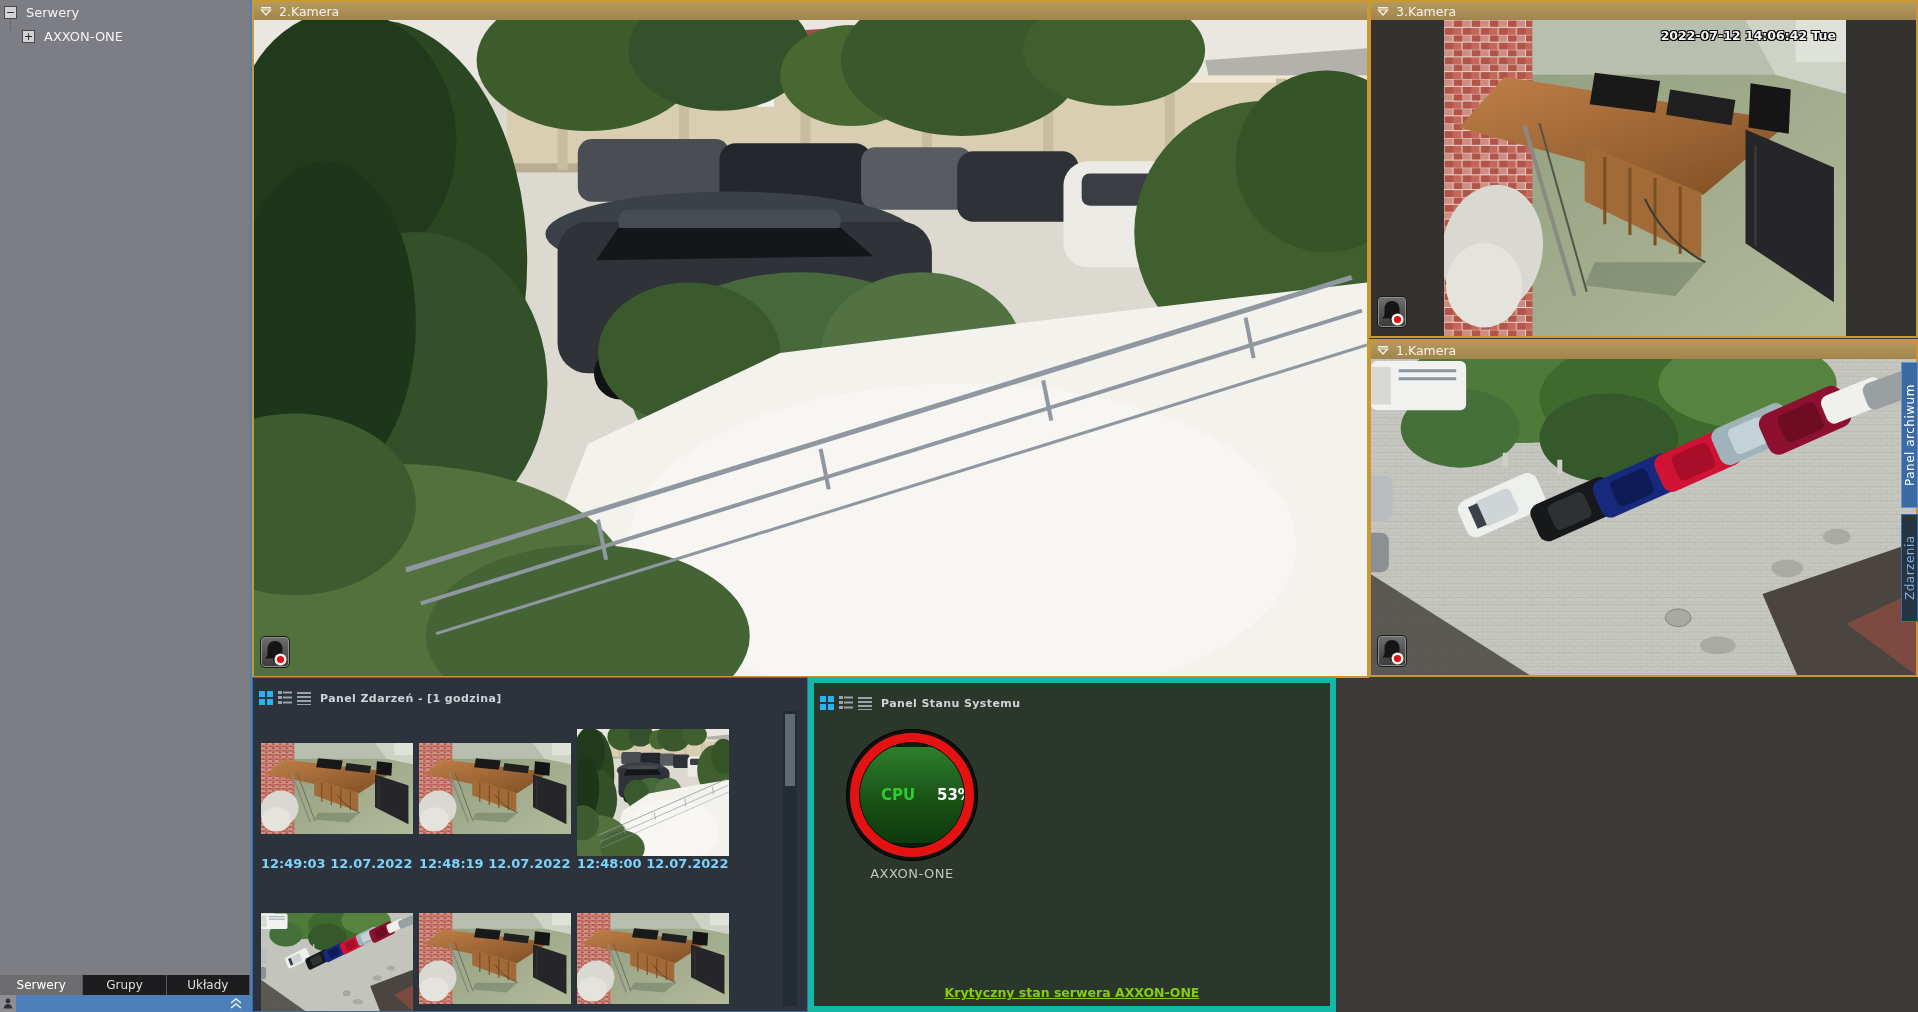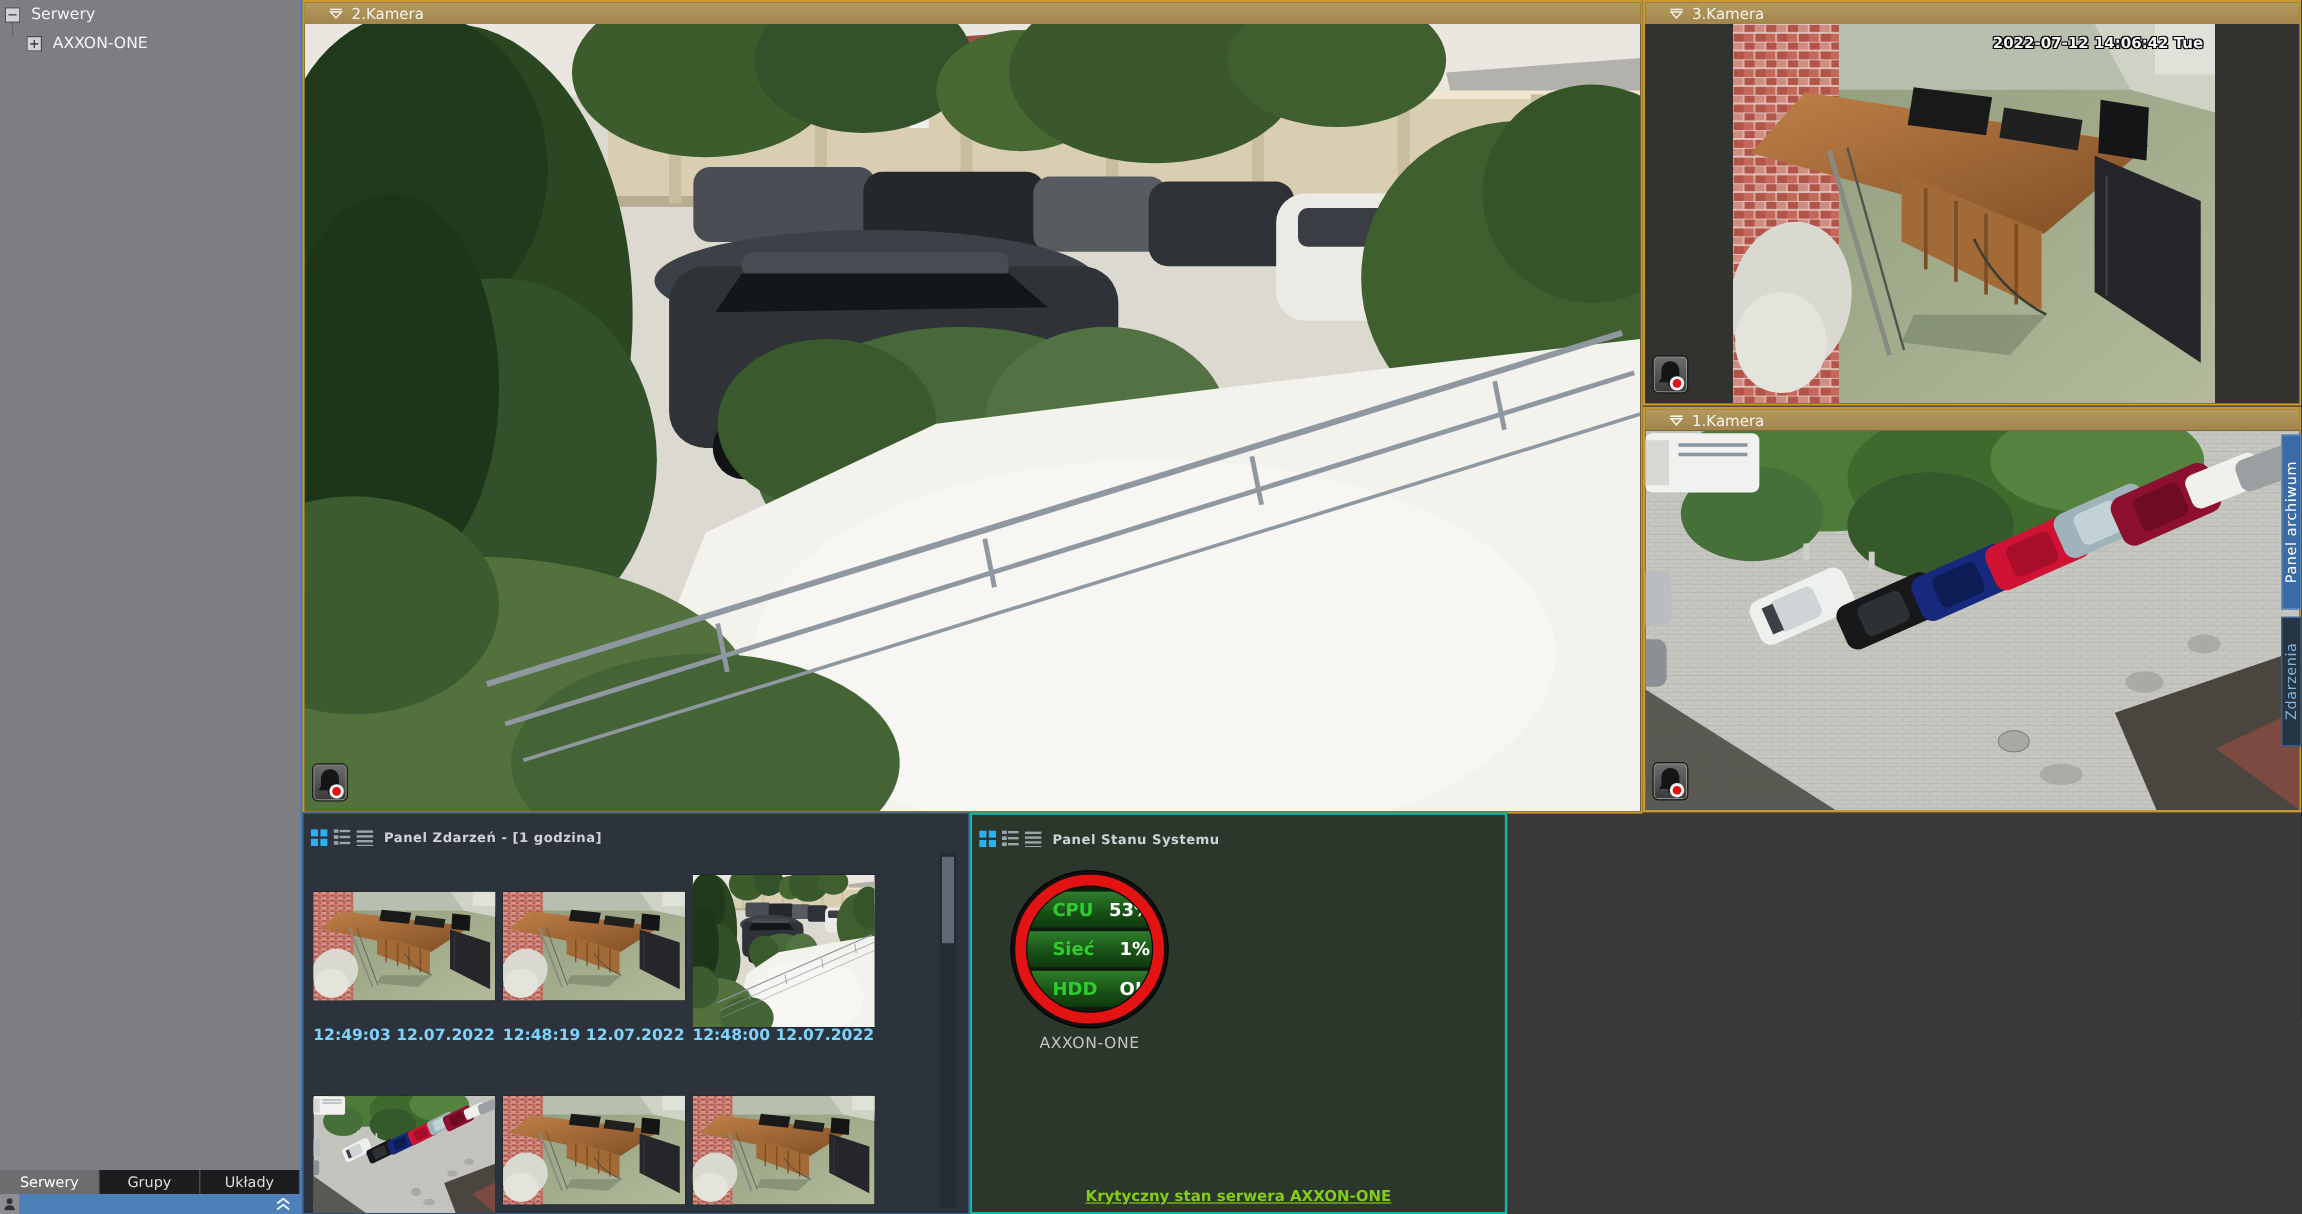--- a/index.html
+++ b/index.html
@@ -23,53 +23,53 @@
             cursor:pointer;}
   .side-tab.active{background:#6d6d70;color:#ffffff;}
   .side-bottom{position:absolute;left:0;bottom:0;width:250px;height:17px;background:#4d80b8;
                display:flex;align-items:center;}
   .user-btn{width:16px;height:17px;background:#8e8e92;display:flex;align-items:center;
             justify-content:center;flex:0 0 auto;cursor:pointer;}
   .collapse-btn{margin-left:auto;margin-right:8px;cursor:pointer;display:flex;align-items:center;}
   
   .tile{position:absolute;border:2px solid #c9992f;box-sizing:border-box;background:#33322f;}
   .tile-bar{height:18px;background:linear-gradient(#b59a60,#a1854c);display:flex;
-            align-items:center;gap:7px;padding:0 20px;color:#f5f3ee;font-size:12.5px;cursor:pointer;}
+            align-items:center;gap:7px;padding:0 6px;color:#f5f3ee;font-size:12.5px;cursor:pointer;}
   .tile-video{position:absolute;left:0;right:0;top:18px;bottom:0;overflow:hidden;background:#33322f;}
   .scene{position:absolute;inset:0;width:100%;height:100%;display:block;}
   .badge{position:absolute;left:6px;bottom:8px;width:28px;height:30px;border-radius:5px;
          background:linear-gradient(#6e6e6e,#3a3a3a);border:1px solid #1a1a1a;
          box-shadow:inset 0 0 0 1px #8f8f8f;cursor:pointer;}
   .cam-overlay-ts{position:absolute;top:8px;right:10px;font-size:12.5px;font-weight:bold;
         color:#f4f4f4;text-shadow:1px 1px 0 #000,-1px -1px 0 #000,1px -1px 0 #000,-1px 1px 0 #000;}
   
   .vtab{position:absolute;writing-mode:vertical-rl;transform:rotate(180deg);
         display:flex;align-items:center;justify-content:center;font-size:12px;
         box-sizing:border-box;cursor:pointer;letter-spacing:.5px;}
   .vtab.archive{left:1901px;top:362px;width:17px;height:146px;background:#3b6ba5;
         color:#fff;border:1px solid #6a94c4;}
   .vtab.events{left:1901px;top:514px;width:17px;height:108px;background:#273442;
         color:#7fb2dc;border:1px solid #3b6ba5;}
   
   .panel{position:absolute;top:677px;height:335px;box-sizing:border-box;}
   .panel-events{left:252px;width:556px;background:#2c333c;border:1px solid #3a6ca5;}
-  .panel-status{left:808px;width:448px;background:#2b372a;border:2px solid #14b8a6;}
+  .panel-status{left:808px;width:528px;background:#2b372a;border:6px solid #14b8a6;}
   .panel-head{height:28px;display:flex;align-items:center;gap:5px;padding:6px 8px 0 6px;}
   .panel-title{color:#cfd3d7;font-weight:bold;font-size:11px;letter-spacing:.4px;margin-left:4px;}
   .view-icon{cursor:pointer;display:flex;}
   .ev{position:absolute;width:152px;overflow:hidden;background:#000;cursor:pointer;}
   .ev-ts{position:absolute;top:178px;width:152px;text-align:left;color:#7dd3fc;
          font-weight:bold;font-size:13px;}
   .sb-track{position:absolute;left:530px;top:33px;width:14px;height:295px;background:#232b33;cursor:pointer;}
   .sb-thumb{margin:3px 2px 0 2px;width:10px;height:72px;background:#5f6a74;cursor:pointer;}
   
   .gauge{position:absolute;left:33px;top:47px;width:130px;height:130px;border-radius:50%;
          background:#e41313;border:3px solid #101010;box-shadow:0 0 0 1px #000;box-sizing:border-box;}
   .gauge-inner{position:absolute;inset:9px;border-radius:50%;background:#0a1c0a;overflow:hidden;
-         display:flex;flex-direction:column;gap:3px;padding:4px 0;box-sizing:border-box;
+         display:flex;flex-direction:row;gap:3px;padding:4px 0;box-sizing:border-box;
          border:1px solid #0a0a0a;}
   .gauge-row{flex:1;background:linear-gradient(#2e7e2c,#174f15 60%,#0e3a0d);display:flex;
          align-items:center;font-weight:bold;font-size:15px;}
   .gauge-label{color:#2ecc2e;width:48px;text-align:left;padding-left:21px;}
   .gauge-value{color:#ffffff;padding-left:8px;}
   .server-name{position:absolute;left:33px;top:183px;width:130px;text-align:center;
          color:#c4c4c4;font-size:13px;letter-spacing:.5px;}
   .status-warning{position:absolute;bottom:6px;left:0;right:0;text-align:center;color:#84cc16;
          font-weight:bold;font-size:12.5px;text-decoration:underline;cursor:pointer;}
 </style>

